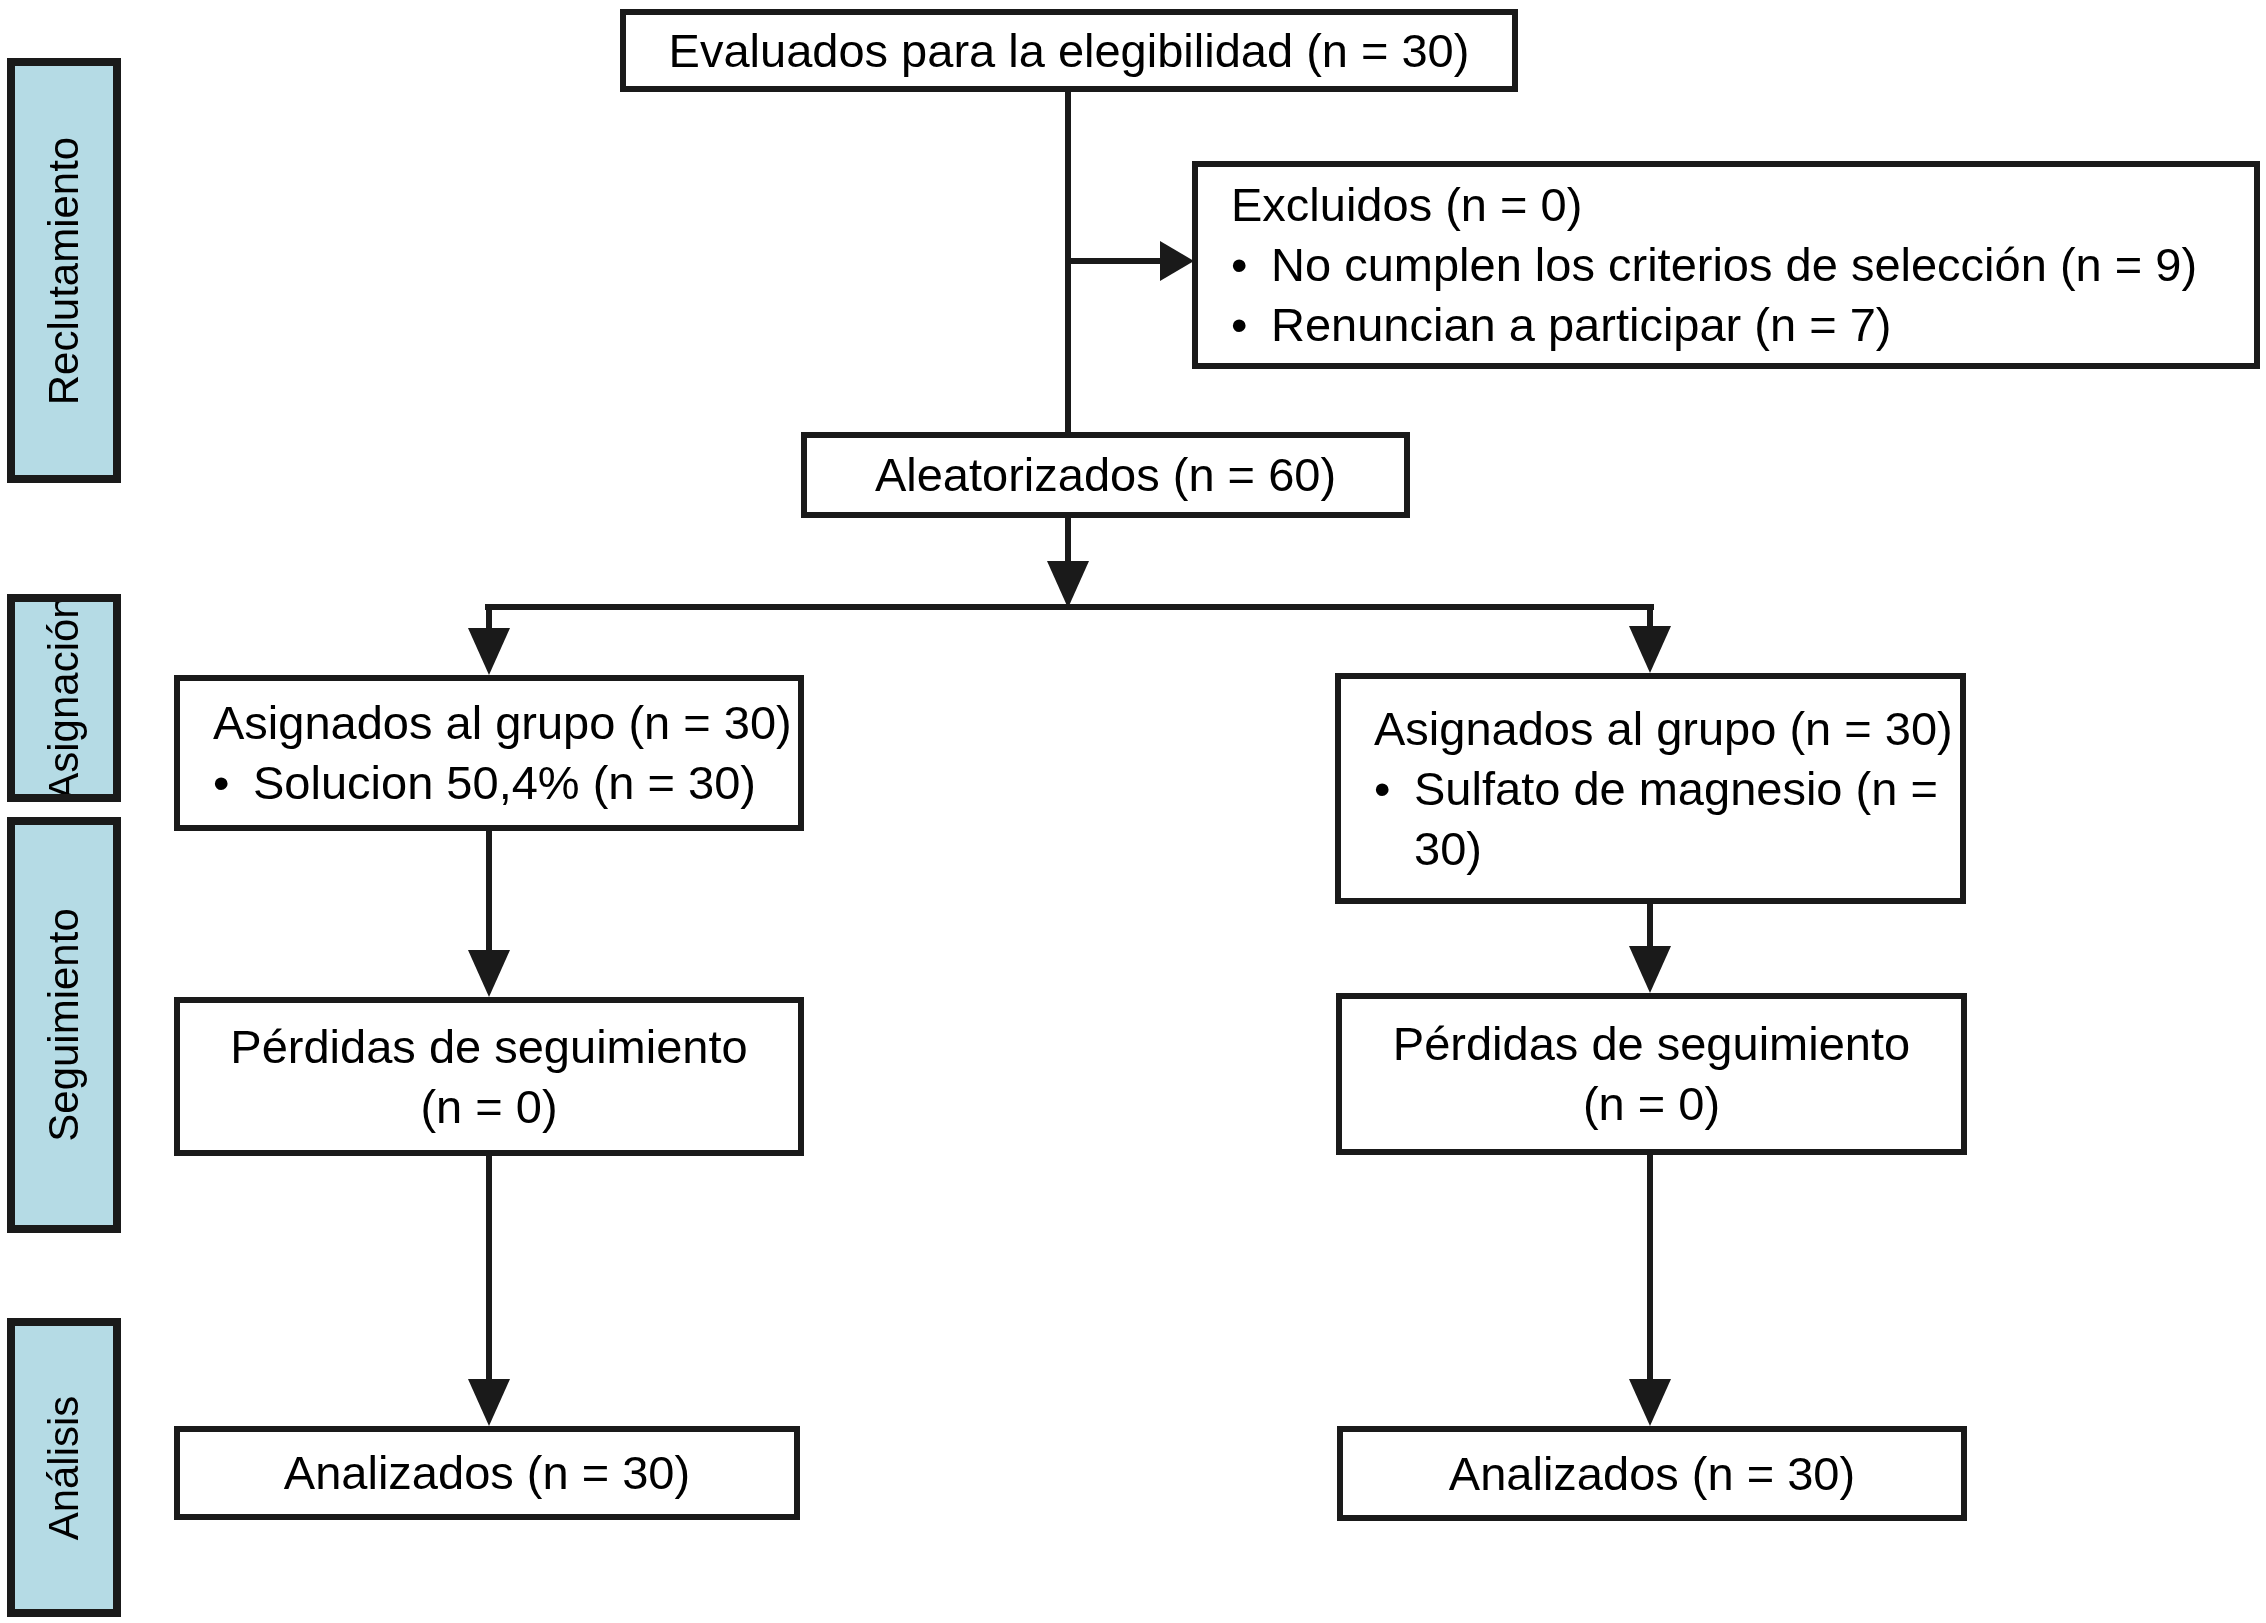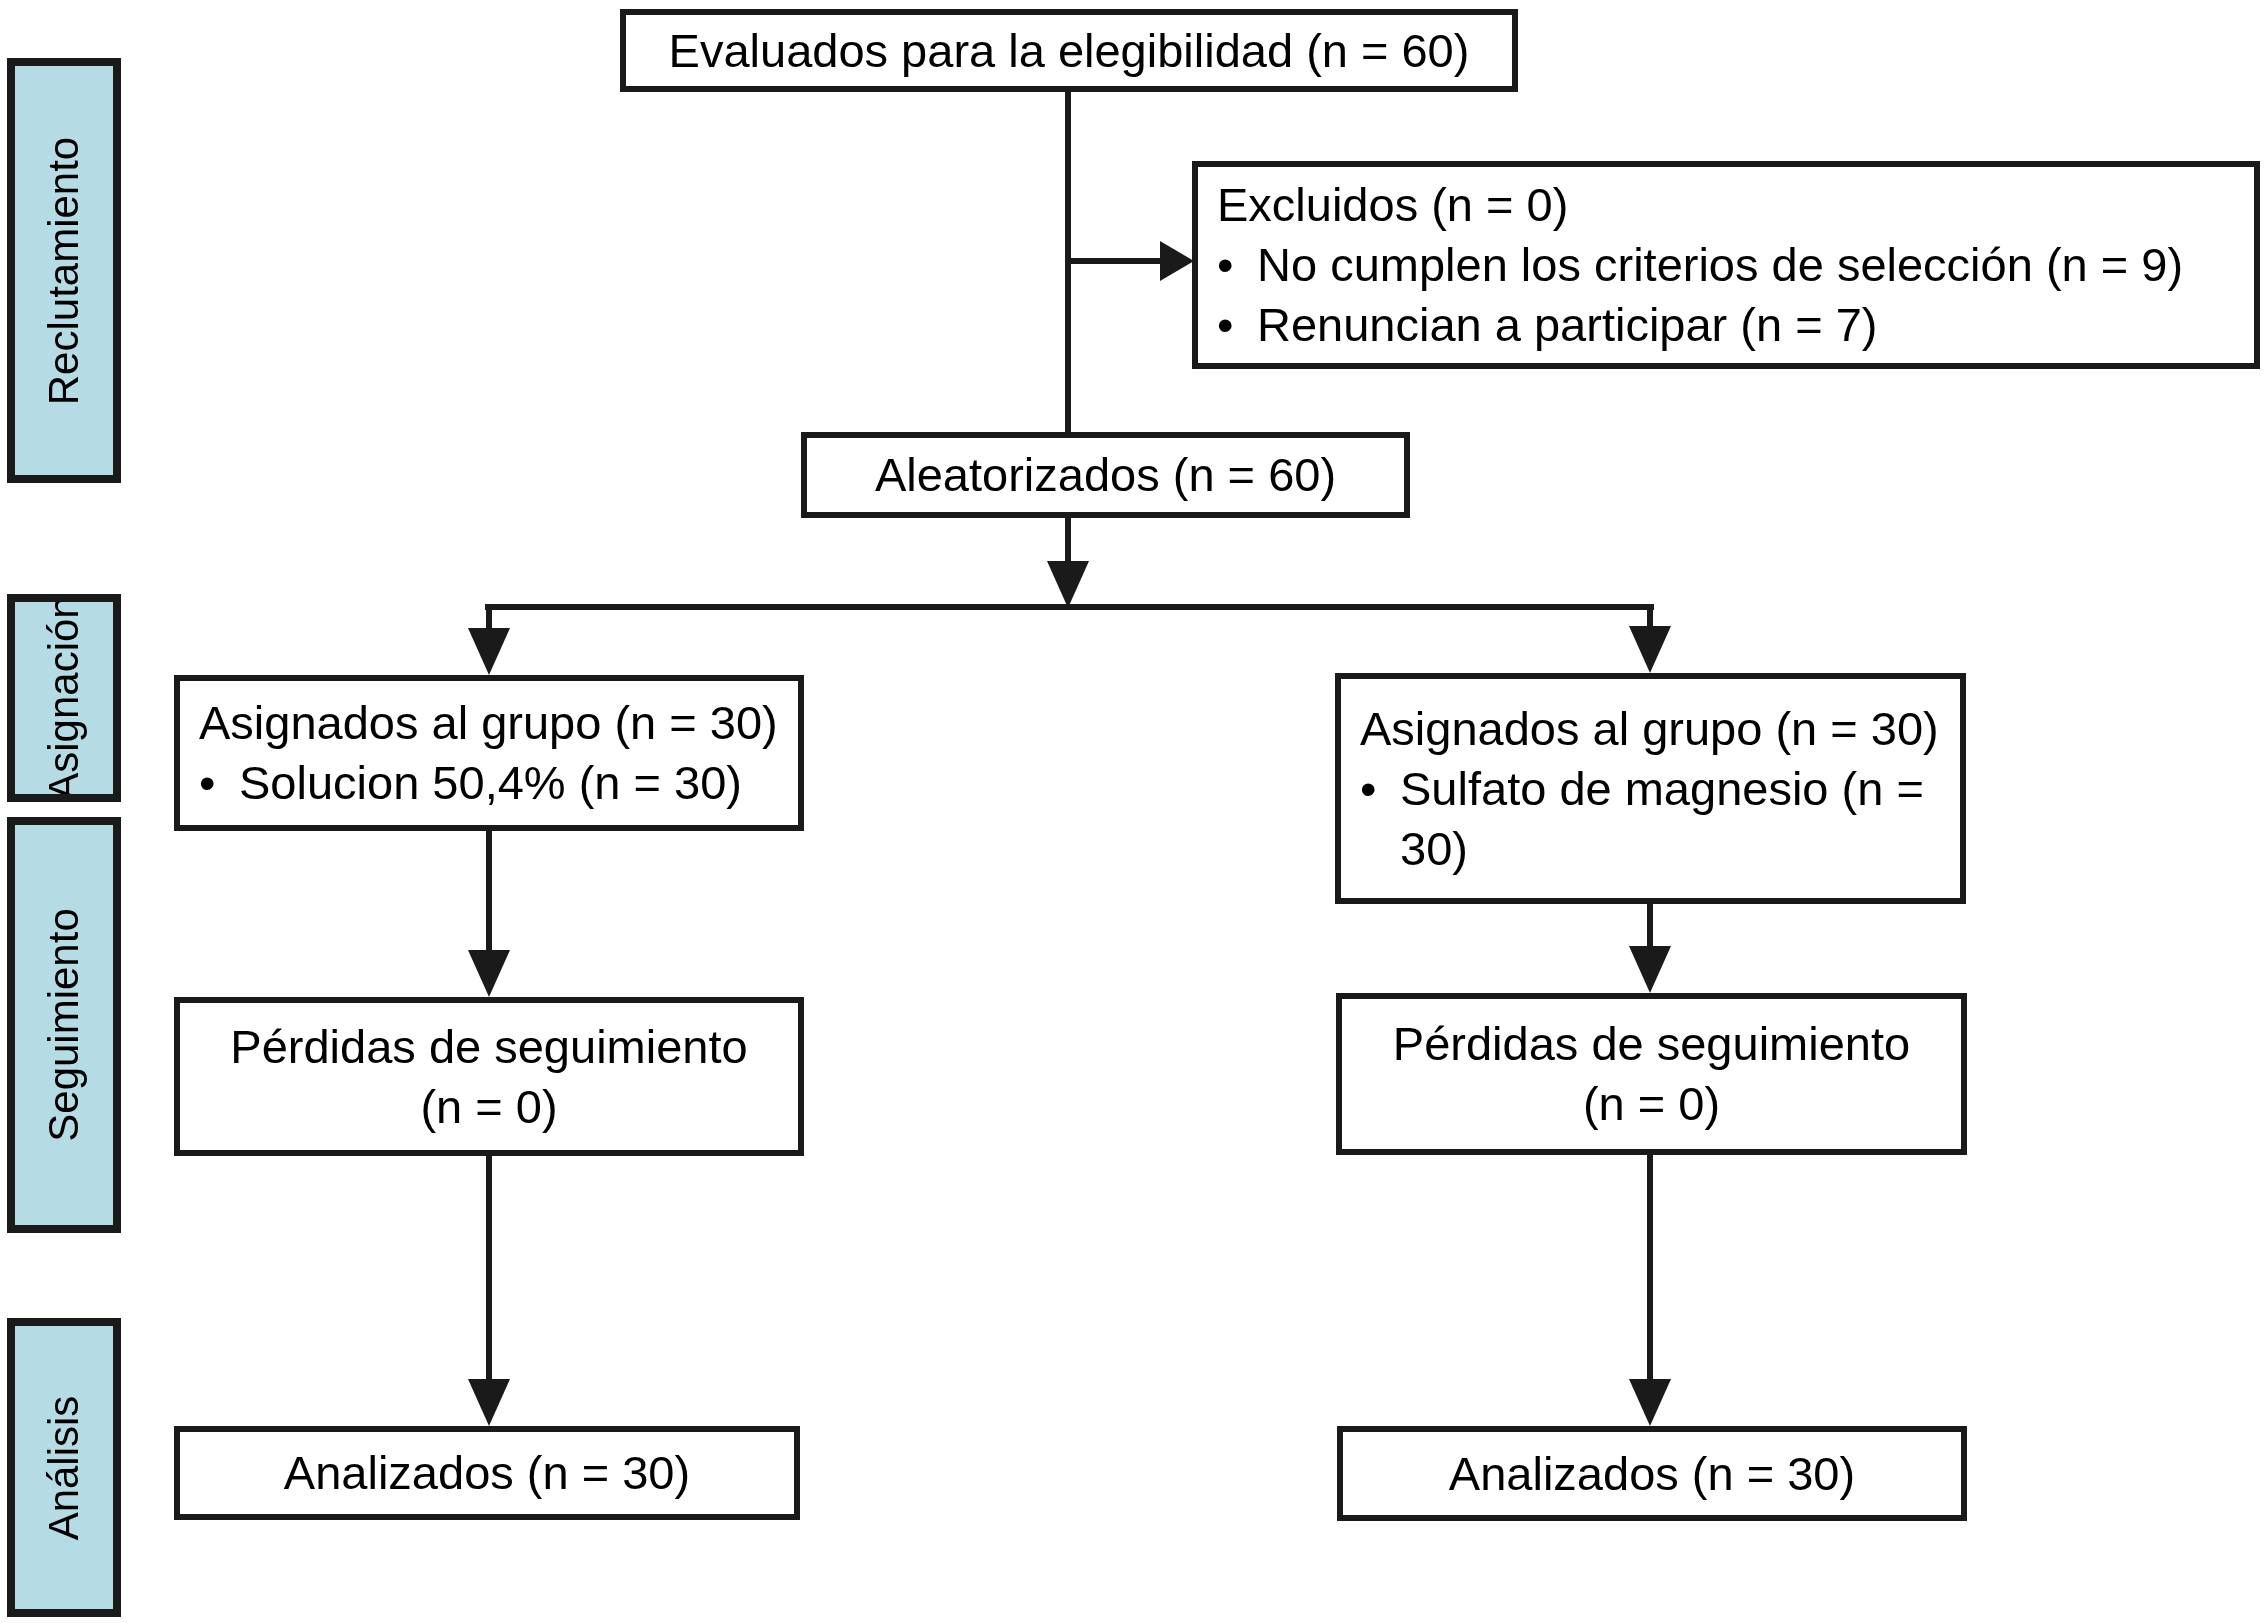--- a/index.html
+++ b/index.html
@@ -25,21 +25,21 @@
     box-sizing:border-box;
     font-size:47px;
     line-height:60px;
   }
   .box.center{
     display:flex;align-items:center;justify-content:center;
     text-align:center;
   }
   .box.leftalign{
     display:flex;flex-direction:column;justify-content:center;
-    padding-left:19px;padding-right:9px;
+    padding-left:33px;padding-right:9px;
   }
   .box .title{white-space:nowrap;}
   .bullet{display:flex;align-items:flex-start;}
   .bullet .dot{flex:none;width:40px;}
   .bullet .btext{flex:1;}
   .lines .line{text-align:center;}
   
   .stage{
     position:absolute;
     left:7.2px;width:114px;
@@ -83,21 +83,21 @@
     <div class="rot">Asignación</div>
   </div>
   <div class="stage" style="top:817px;height:416px;">
     <div class="rot">Seguimiento</div>
   </div>
   <div class="stage" style="top:1318px;height:299px;">
     <div class="rot">Análisis</div>
   </div>
 
   <div class="box center" style="left:620px;top:9px;width:898px;height:83px;">
-    <span>Evaluados para la elegibilidad (n = 60)</span>
+    <span>Evaluados para la elegibilidad (n = 30)</span>
   </div>
 
   <div class="box leftalign" style="left:1192px;top:161px;width:1068px;height:208px;">
     <div class="title">Excluidos (n = 0)</div>
     <div>
         <div class="bullet">
           <span class="dot">•</span>
           <span class="btext">No cumplen los criterios de selección (n = 9)</span>
         </div>
         <div class="bullet">

